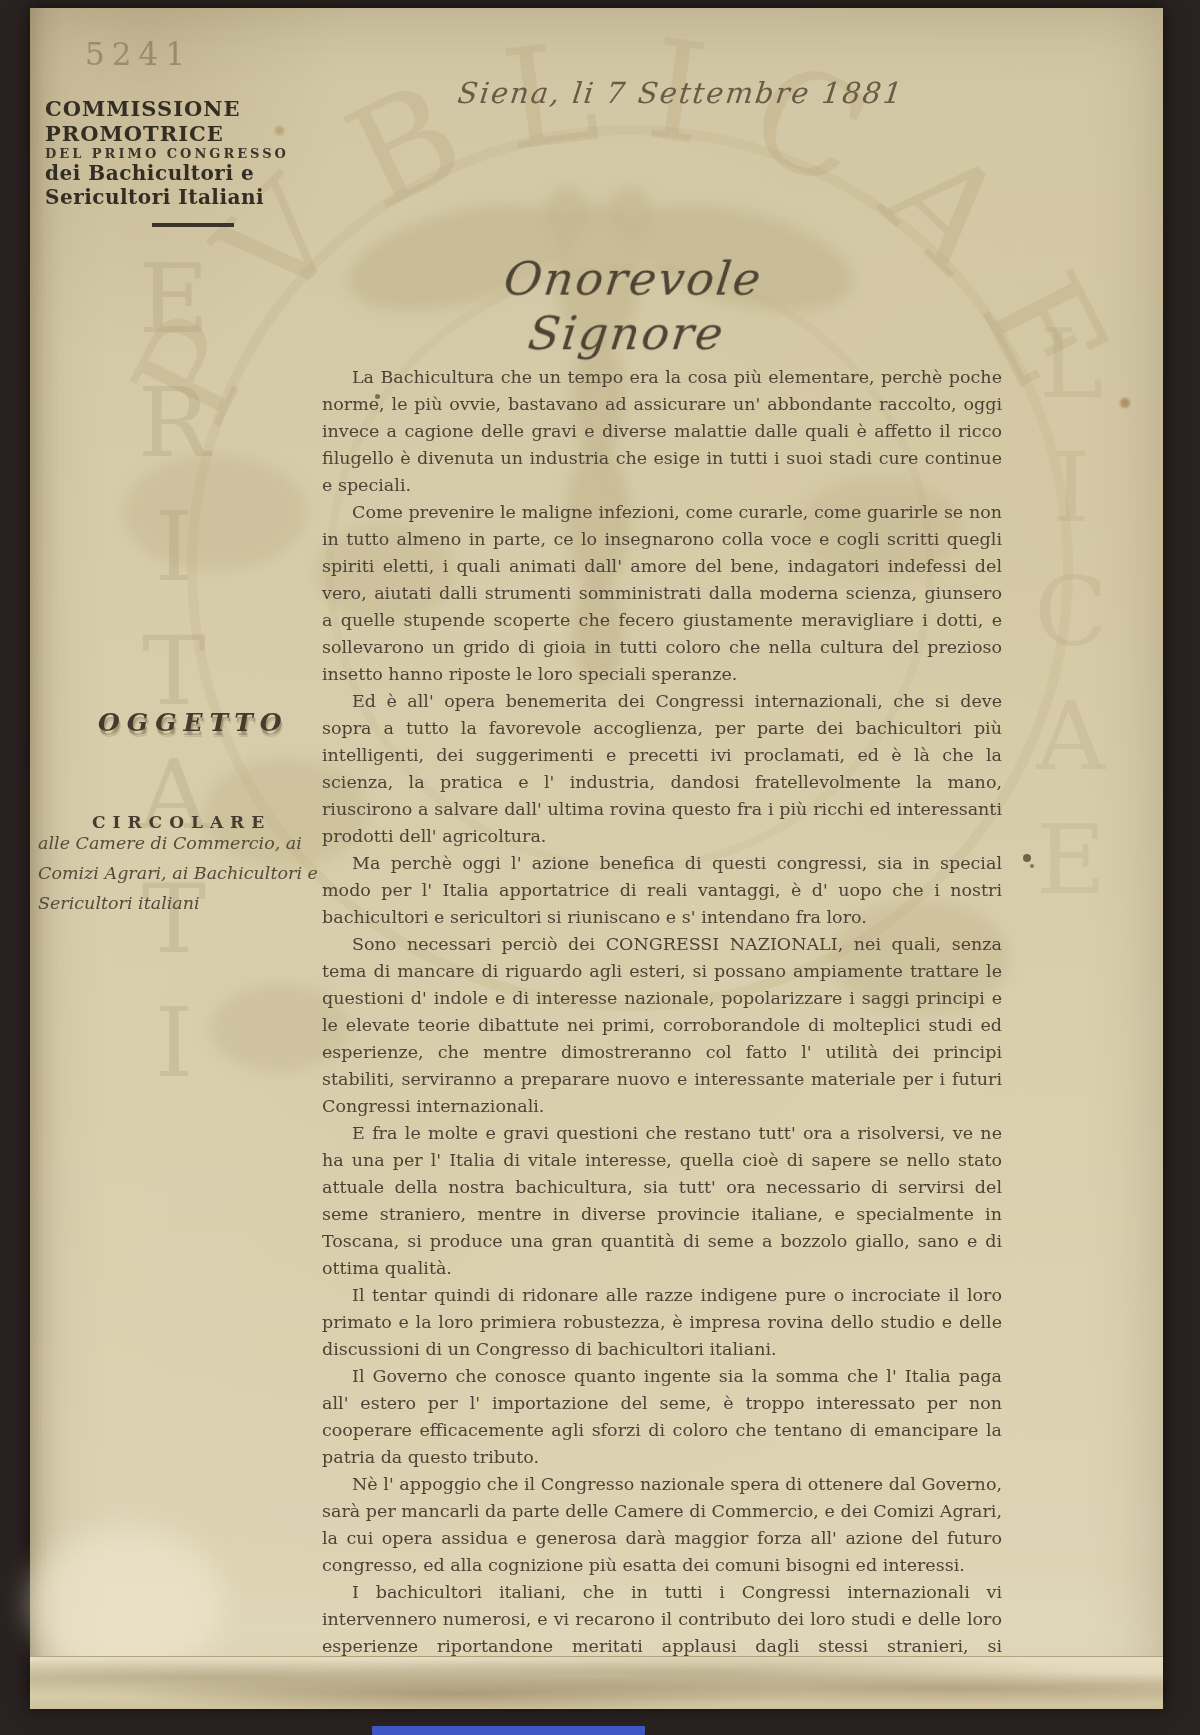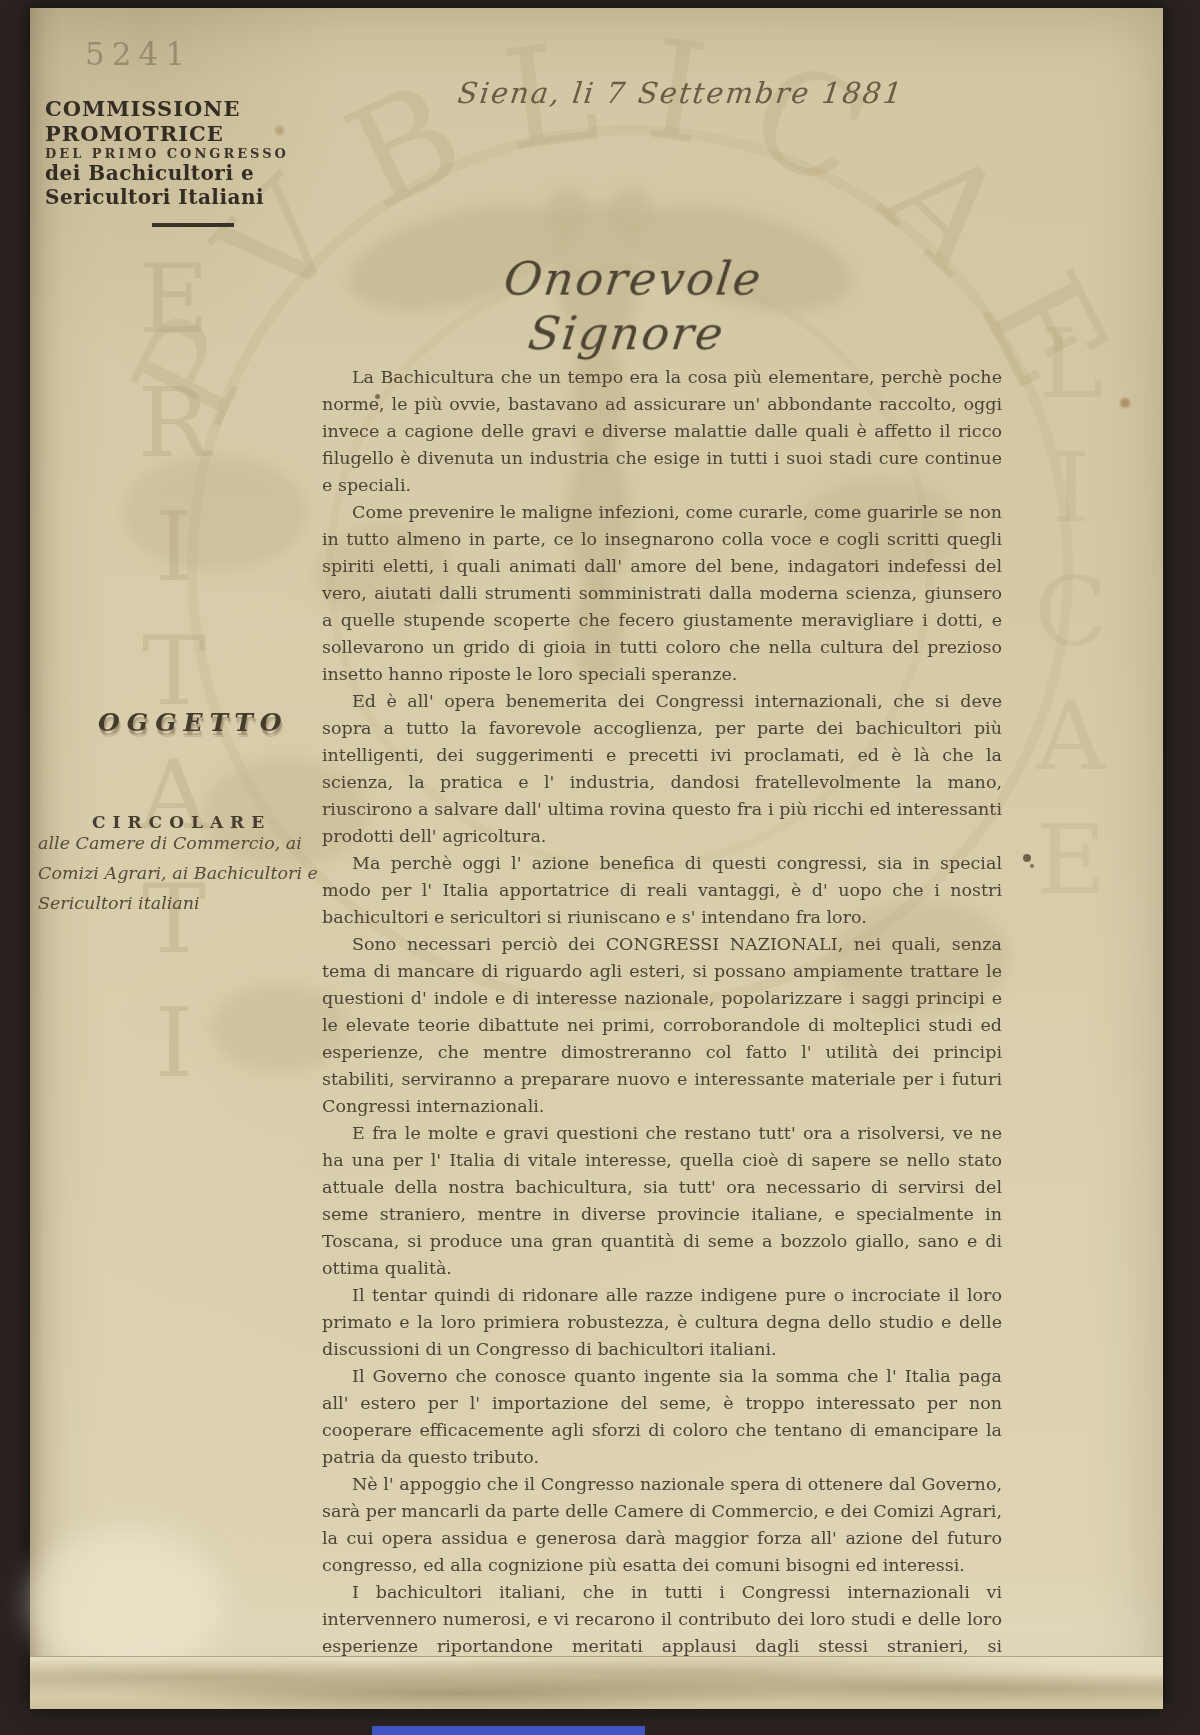--- a/index.html
+++ b/index.html
@@ -109,21 +109,21 @@
     <div class="circolare">CIRCOLARE</div>
     <div class="margin-note">alle Camere di Commercio, ai Comizi Agrari, ai Bachicultori e Sericultori italiani</div>
 
     <div class="body-text">
         <p>La Bachicultura che un tempo era la cosa più elementare, perchè poche norme, le più ovvie, bastavano ad assicurare un' abbondante raccolto, oggi invece a cagione delle gravi e diverse malattie dalle quali è affetto il ricco filugello è divenuta un industria che esige in tutti i suoi stadi cure continue e speciali.</p>
         <p>Come prevenire le maligne infezioni, come curarle, come guarirle se non in tutto almeno in parte, ce lo insegnarono colla voce e cogli scritti quegli spiriti eletti, i quali animati dall' amore del bene, indagatori indefessi del vero, aiutati dalli strumenti somministrati dalla moderna scienza, giunsero a quelle stupende scoperte che fecero giustamente meravigliare i dotti, e sollevarono un grido di gioia in tutti coloro che nella cultura del prezioso insetto hanno riposte le loro speciali speranze.</p>
         <p>Ed è all' opera benemerita dei Congressi internazionali, che si deve sopra a tutto la favorevole accoglienza, per parte dei bachicultori più intelligenti, dei suggerimenti e precetti ivi proclamati, ed è là che la scienza, la pratica e l' industria, dandosi fratellevolmente la mano, riuscirono a salvare dall' ultima rovina questo fra i più ricchi ed interessanti prodotti dell' agricoltura.</p>
         <p>Ma perchè oggi l' azione benefica di questi congressi, sia in special modo per l' Italia apportatrice di reali vantaggi, è d' uopo che i nostri bachicultori e sericultori si riuniscano e s' intendano fra loro.</p>
         <p>Sono necessari perciò dei CONGRESSI NAZIONALI, nei quali, senza tema di mancare di riguardo agli esteri, si possano ampiamente trattare le questioni d' indole e di interesse nazionale, popolarizzare i saggi principi e le elevate teorie dibattute nei primi, corroborandole di molteplici studi ed esperienze, che mentre dimostreranno col fatto l' utilità dei principi stabiliti, serviranno a preparare nuovo e interessante materiale per i futuri Congressi internazionali.</p>
         <p>E fra le molte e gravi questioni che restano tutt' ora a risolversi, ve ne ha una per l' Italia di vitale interesse, quella cioè di sapere se nello stato attuale della nostra bachicultura, sia tutt' ora necessario di servirsi del seme straniero, mentre in diverse provincie italiane, e specialmente in Toscana, si produce una gran quantità di seme a bozzolo giallo, sano e di ottima qualità.</p>
-        <p>Il tentar quindi di ridonare alle razze indigene pure o incrociate il loro primato e la loro primiera robustezza, è cultura degna dello studio e delle discussioni di un Congresso di bachicultori italiani.</p>
+        <p>Il tentar quindi di ridonare alle razze indigene pure o incrociate il loro primato e la loro primiera robustezza, è impresa rovina dello studio e delle discussioni di un Congresso di bachicultori italiani.</p>
         <p>Il Governo che conosce quanto ingente sia la somma che l' Italia paga all' estero per l' importazione del seme, è troppo interessato per non cooperare efficacemente agli sforzi di coloro che tentano di emancipare la patria da questo tributo.</p>
         <p>Nè l' appoggio che il Congresso nazionale spera di ottenere dal Governo, sarà per mancarli da parte delle Camere di Commercio, e dei Comizi Agrari, la cui opera assidua e generosa darà maggior forza all' azione del futuro congresso, ed alla cognizione più esatta dei comuni bisogni ed interessi.</p>
         <p>I bachicultori italiani, che in tutti i Congressi internazionali vi intervennero numerosi, e vi recarono il contributo dei loro studi e delle loro esperienze riportandone meritati applausi dagli stessi stranieri, si troveranno tutti dal dotto</p>
       </div>
 
     <div class="speck" style="left:345px;top:386px;width:5px;height:5px;background:rgba(100,85,60,.8);"></div>
     <div class="speck" style="left:993px;top:846px;width:8px;height:8px;background:rgba(95,80,56,.85);"></div>
     <div class="speck" style="left:1000px;top:856px;width:4px;height:4px;background:rgba(95,80,56,.7);"></div>
     <div class="speck" style="left:1090px;top:390px;width:10px;height:10px;background:rgba(150,110,60,.55);filter:blur(1px);"></div>
     <div class="speck" style="left:245px;top:118px;width:9px;height:9px;background:rgba(160,120,70,.4);filter:blur(1px);"></div>

